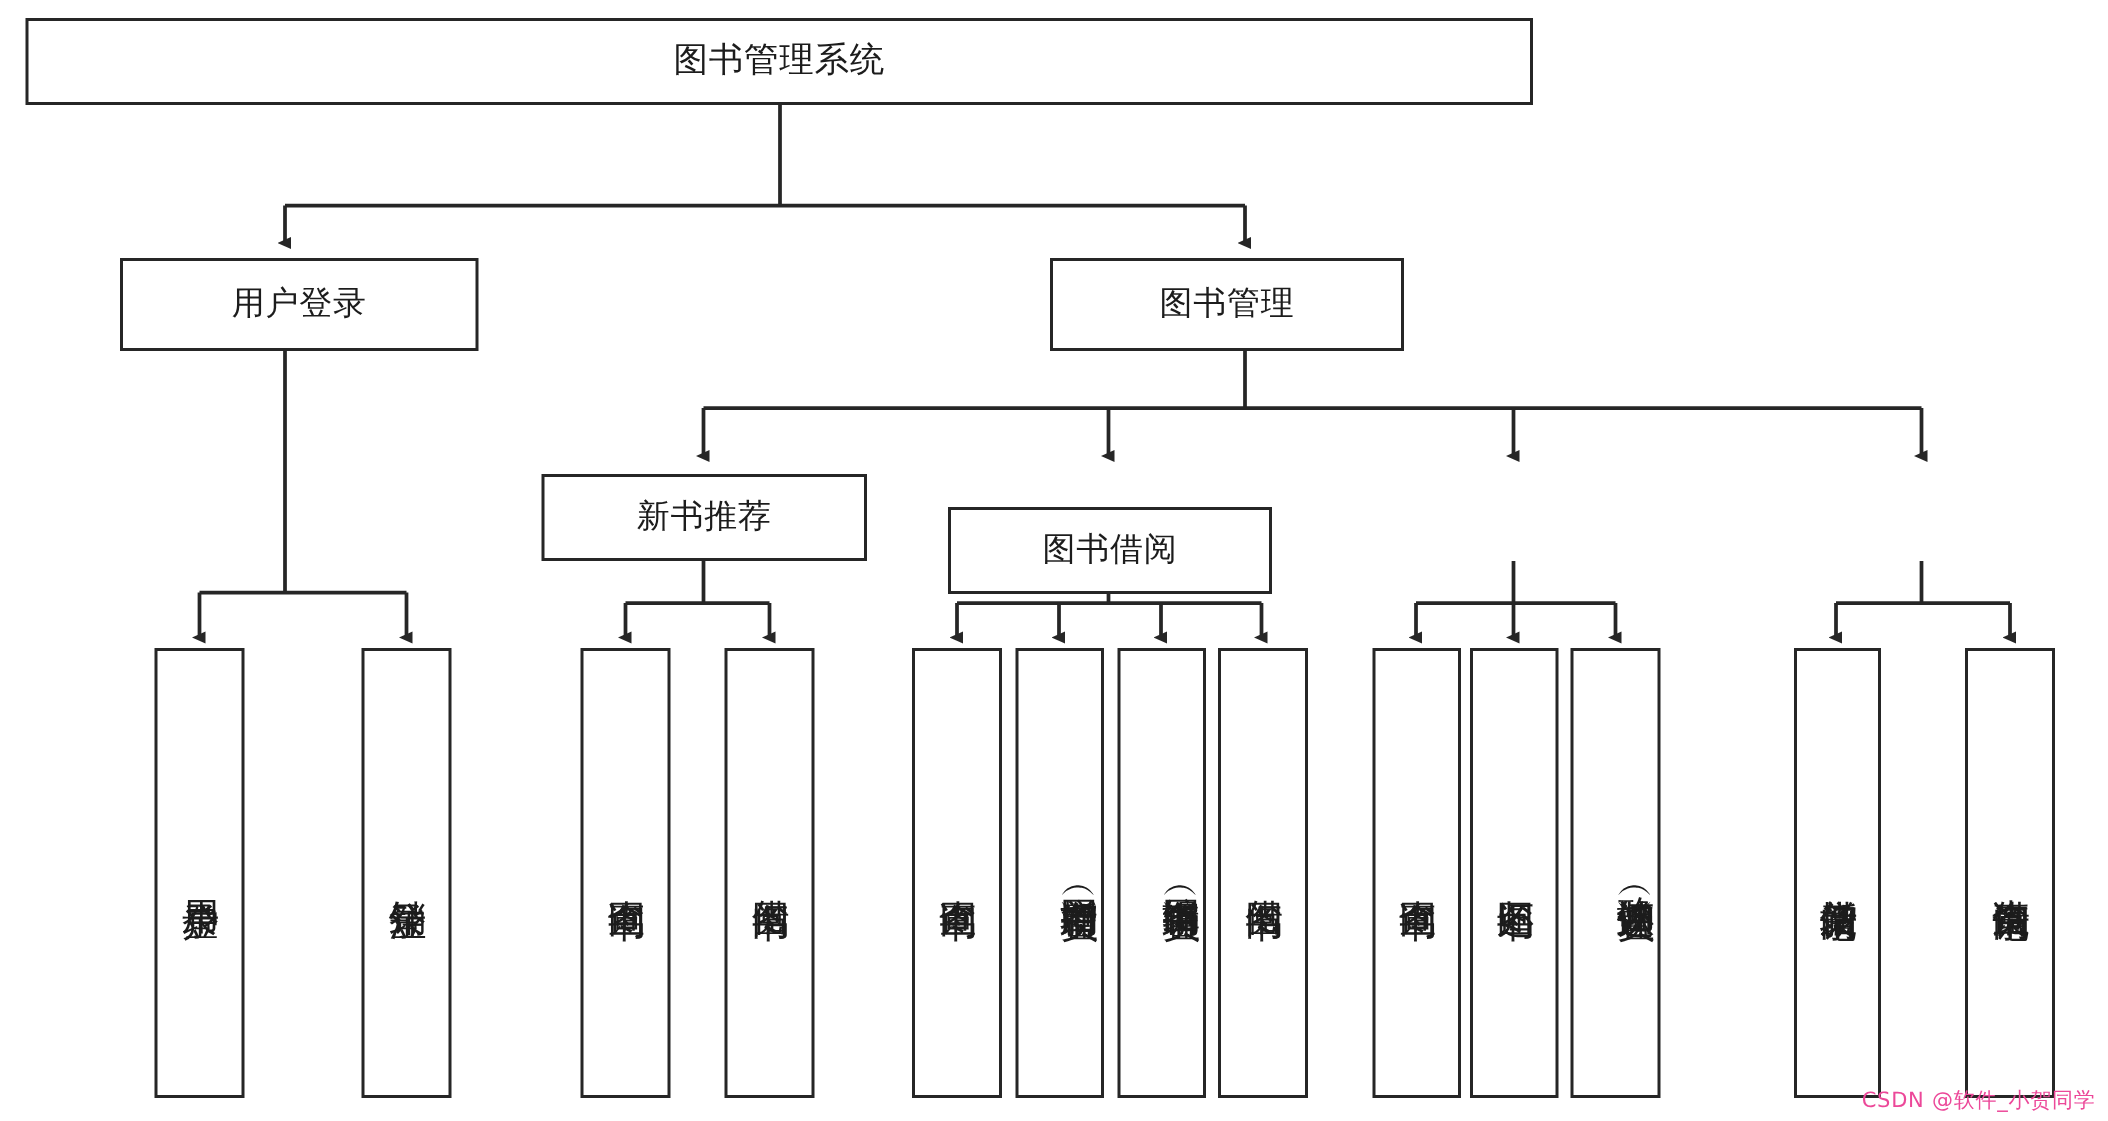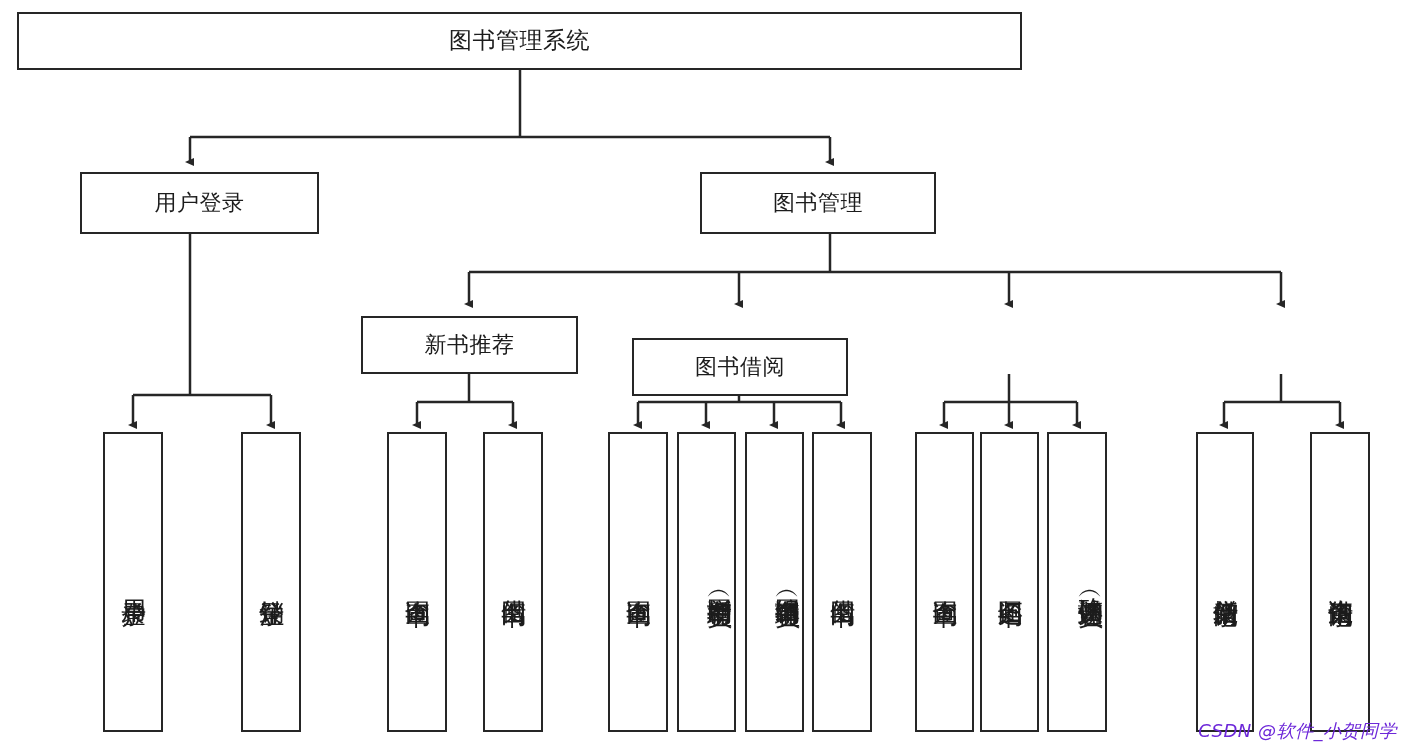--- a/index.html
+++ b/index.html
@@ -58,26 +58,25 @@
     justify-content: center;
     text-align: center;
   }
   .node-v.vtall {
     align-items: center;
   }
   .watermark {
     position: absolute;
     right: 8px;
     bottom: 4px;
-    font-size: 18px;
-    color: #6d28d9;
+    font-size: 14px;
+    color: #ec4899;
     letter-spacing: 0.5px;
     z-index: 5;
     white-space: nowrap;
-    font-style: italic;
   }
 </style>
 </head>
 <body>
 
 <div id="canvas">
 
   <svg class="wires" viewBox="0 0 1405 747" xmlns="http://www.w3.org/2000/svg">
     <defs>
       <marker id="arrow" markerWidth="10" markerHeight="10" refX="5" refY="5" orient="auto" markerUnits="userSpaceOnUse">

